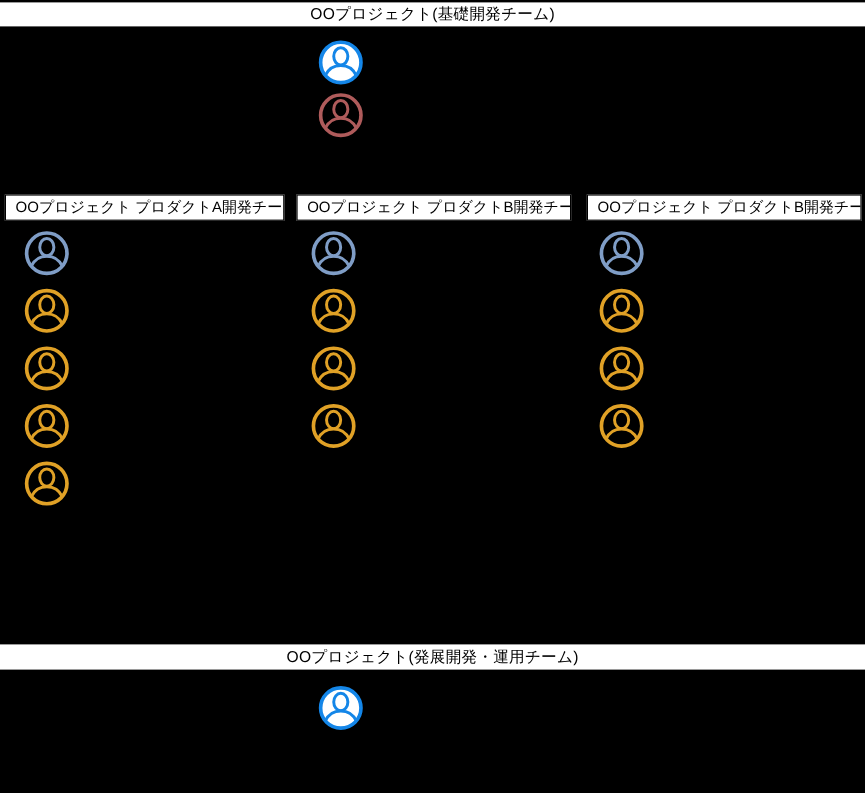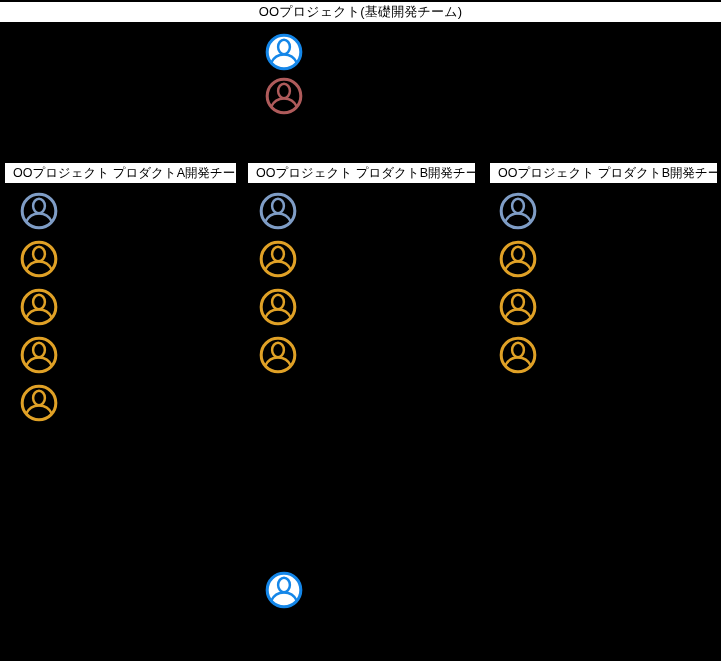--- a/index.html
+++ b/index.html
@@ -163,20 +163,23 @@
           <ellipse cx="20" cy="14.7" rx="6.2" ry="7.6" fill="none" stroke="#E0A126" stroke-width="2.6"></ellipse>
           <path d="M6.3,31.6 C9.6,24.6 14,22.7 20,22.7 C26,22.7 30.4,24.6 33.7,31.6" fill="none" stroke="#E0A126" stroke-width="2.6"></path>
         </svg></span>
       <span class="member"><svg viewBox="0 0 40 40" width="38" height="38">
           <circle cx="20" cy="20" r="17.7" fill="none" stroke="#E0A126" stroke-width="3.2"></circle>
           <ellipse cx="20" cy="14.7" rx="6.2" ry="7.6" fill="none" stroke="#E0A126" stroke-width="2.6"></ellipse>
           <path d="M6.3,31.6 C9.6,24.6 14,22.7 20,22.7 C26,22.7 30.4,24.6 33.7,31.6" fill="none" stroke="#E0A126" stroke-width="2.6"></path>
         </svg></span>
     </div>
 
+  <div class="full-bar bottom-bar">
+    <span>OOプロジェクト(発展開発・運用チーム)</span>
+  </div>
 
   <div class="member-stack bottom-stack">
       <span class="member"><svg viewBox="0 0 40 40" width="38" height="38">
           <circle cx="20" cy="20" r="17.7" fill="#FFFFFF" stroke="#1486E8" stroke-width="3.2"></circle>
           <ellipse cx="20" cy="14.7" rx="6.2" ry="7.6" fill="none" stroke="#1486E8" stroke-width="2.6"></ellipse>
           <path d="M6.3,31.6 C9.6,24.6 14,22.7 20,22.7 C26,22.7 30.4,24.6 33.7,31.6" fill="none" stroke="#1486E8" stroke-width="2.6"></path>
         </svg></span>
     </div>
 
 </div>

